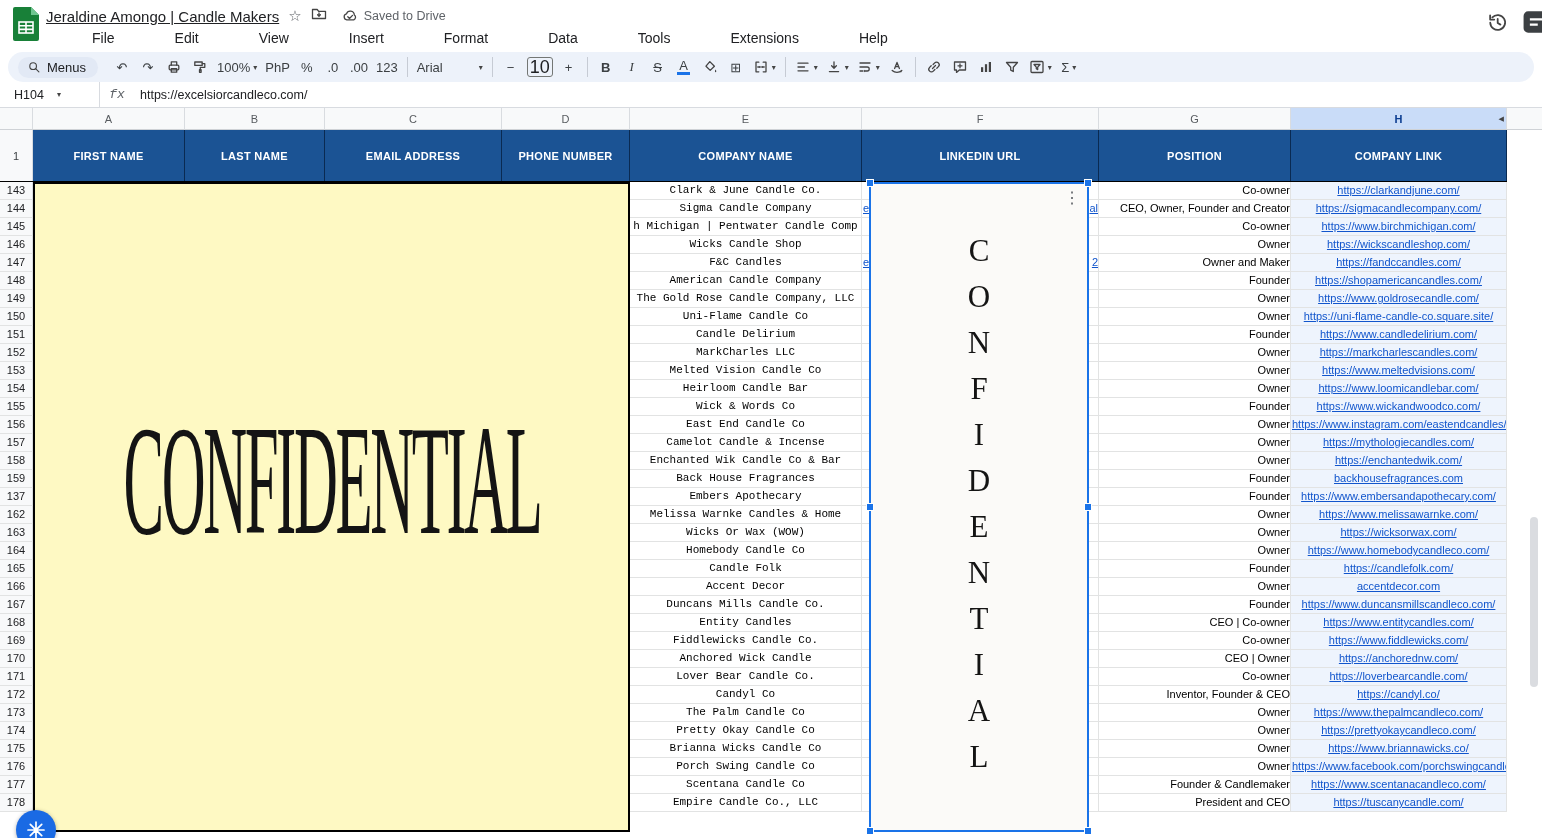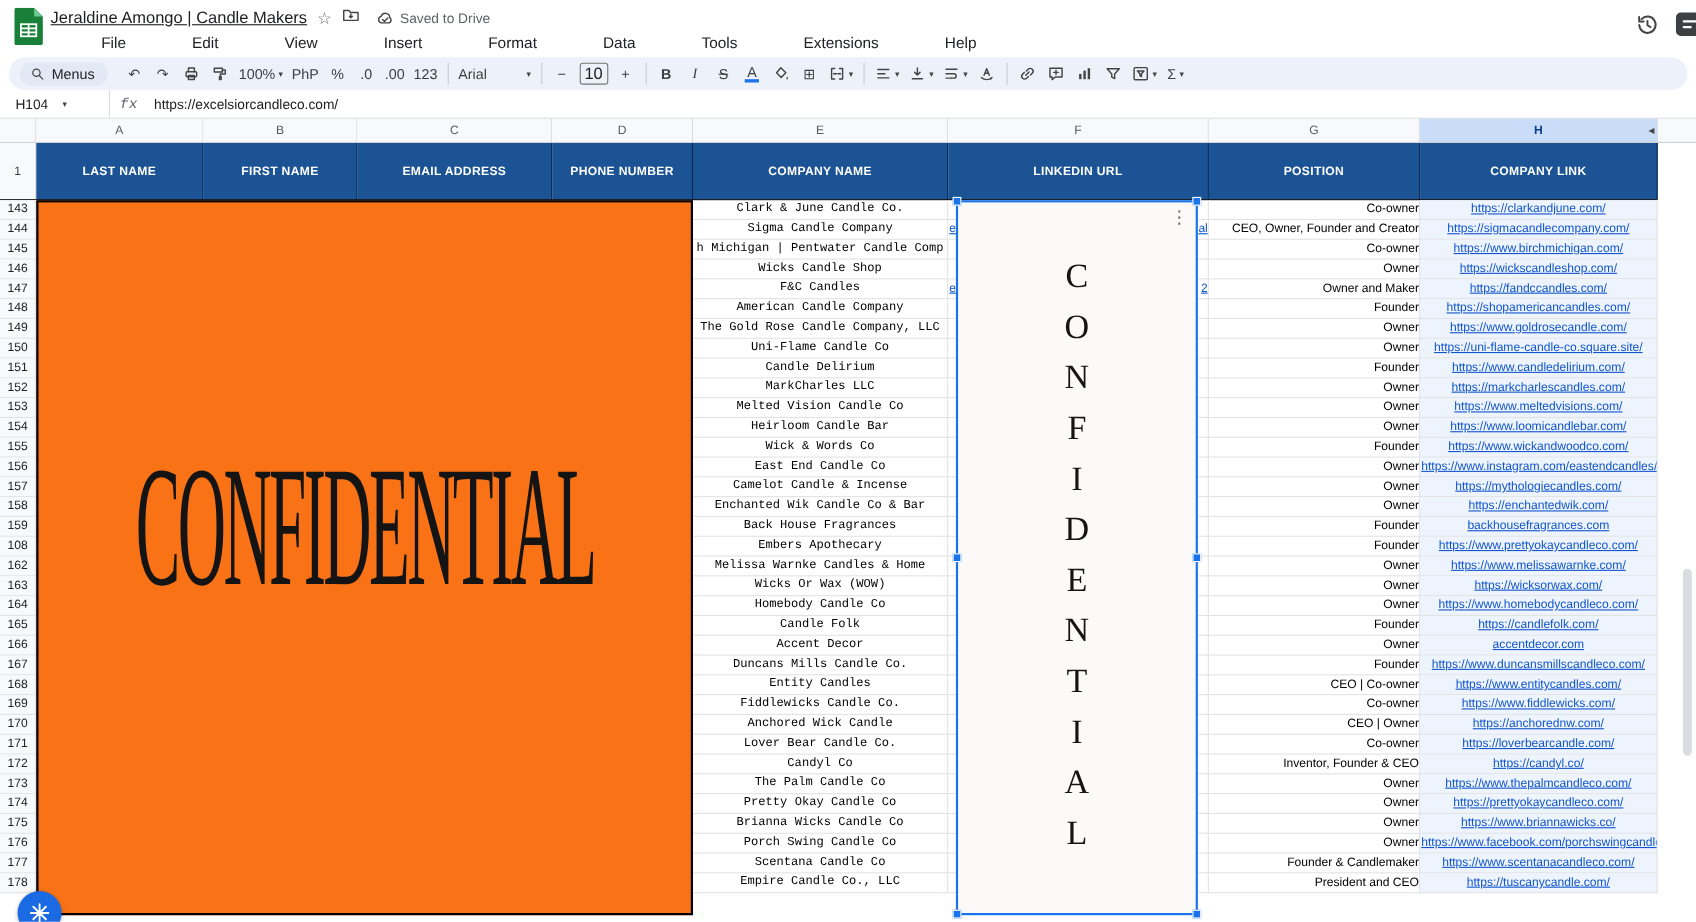--- a/index.html
+++ b/index.html
@@ -22,21 +22,21 @@
   
   .toolbar { margin:4px 8px 0 8px; height:30px; background:var(--toolbar-bg,#EDF2FA); border-radius:16px;
              display:flex; align-items:center; padding:0 10px; gap:2px; }
   .tb-pill { display:flex; align-items:center; gap:6px; padding:3px 12px 3px 9px; border-radius:14px;
              background:#e2e9f5; font-size:13px; color:#202124; margin-right:10px; cursor:pointer; }
   .tbtn { min-width:24px; height:24px; display:inline-flex; align-items:center; justify-content:center;
           border-radius:4px; color:#3c4043; font-size:13px; gap:2px; padding:0 3px; cursor:pointer; white-space:nowrap; }
   .car { font-size:8px; color:#444; margin-left:1px; }
   .sep { width:1px; height:20px; background:#c6cbd4; margin:0 4px; }
   .sizebox { width:26px; height:20px; border:1px solid #747775; border-radius:3px; display:inline-flex;
-             align-items:center; justify-content:center; font-size:15px; margin:0 2px; color:#202124; cursor:text; }
+             align-items:center; justify-content:center; font-size:18px; margin:0 2px; color:#202124; cursor:text; }
   .wide { min-width:46px; }
   .fontsel { min-width:72px; justify-content:space-between; }
   .b { font-weight:700; } .i { font-style:italic; font-family:"Liberation Serif",serif; } .s { text-decoration:line-through; }
   .tc { flex-direction:column; gap:0; line-height:11px; }
   .cbar { width:13px; height:3px; background:var(--selection-blue,#1A73E8); display:block; margin-top:1px; }
   svg.ic { stroke:#444; fill:none; stroke-width:1.3; stroke-linecap:round; stroke-linejoin:round; }
   svg.ic .f { fill:#444; stroke:none; }
 
   
   .formula-bar { height:26px; display:flex; align-items:center; border-bottom:1px solid #d8dbe0; background:#fff; }
@@ -69,21 +69,21 @@
   .rn { background:#f8f9fa; color:#202124; text-align:center; border-right:1px solid #d9dce0; cursor:pointer; }
   .ce { font-family:"Liberation Mono","DejaVu Sans Mono",monospace; text-align:center; color:#000; }
   .cf { position:relative; }
   .cg { text-align:right; color:#000; }
   .ch { text-align:center; background:var(--h-column-tint,#EEF4FD); padding:0 1px; }
   .link { color:var(--link-blue,#1155CC); text-decoration:underline; cursor:pointer; }
   .frag { position:absolute; top:0; font-size:11px; color:var(--link-blue,#1155CC); text-decoration:underline; }
   .fl { left:1px; } .fr { right:0; }
 
   
-  .overlay-h { position:absolute; left:33px; top:74px; width:597px; height:650px; background:#f97316;
+  .overlay-h { position:absolute; left:33px; top:74px; width:597px; height:650px; background:#fef9c3;
                border:2px solid #000; z-index:5; }
   .wm-h { position:absolute; left:50%; top:46%; transform:translate(-50%,-50%) scale(0.8,2.05);
           font-family:"Liberation Serif","DejaVu Serif",serif; font-size:76px; letter-spacing:-3px; color:#141414; white-space:nowrap; }
   .overlay-v { position:absolute; left:869px; top:74px; width:220px; height:650px; background:#fbfaf8;
                border:2px solid var(--selection-blue,#1A73E8); z-index:6; }
   .wm-v { position:absolute; inset:0; display:flex; flex-direction:column; align-items:center; padding-top:44px;
           font-family:"Liberation Serif","DejaVu Serif",serif; font-size:31px; color:#141414; }
   .wm-v span { line-height:46px; }
   .dots { position:absolute; right:7px; top:4px; font-size:16px; color:#5f6368; cursor:pointer; z-index:2; }
   .hd { position:absolute; width:8px; height:8px; background:var(--selection-blue,#1A73E8); border:1px solid #fff; z-index:7; }
@@ -304,22 +304,22 @@
         <div class="colcell">E</div>
         <div class="colcell">F</div>
         <div class="colcell">G</div>
         <div class="colcell sel">H<span class="htri">◀</span></div>
         <div class="strip-fill"></div>
     </div>
 
     <div class="sheet">
       <div class="header-row">
         <div class="hrn">1</div>
-      <div class="hc">LAST NAME</div>
-          <div class="hc">FIRST NAME</div>
+      <div class="hc">FIRST NAME</div>
+          <div class="hc">LAST NAME</div>
           <div class="hc">EMAIL ADDRESS</div>
           <div class="hc">PHONE NUMBER</div>
           <div class="hc">COMPANY NAME</div>
           <div class="hc">LINKEDIN URL</div>
           <div class="hc">POSITION</div>
           <div class="hc">COMPANY LINK</div>
         </div>
       <div>
   <div class="grid-row">
     <div class="c rn">143</div>
@@ -571,32 +571,32 @@
     <div class="c cf">
       <span class="frag fl"></span>
       <span class="frag fr"></span>
     </div>
     <div class="c cg">Founder</div>
     <div class="c ch"><span class="link">backhousefragrances.com</span></div>
   </div>
 
 
   <div class="grid-row">
-    <div class="c rn">108</div>
+    <div class="c rn">137</div>
     <div class="c"></div>
     <div class="c"></div>
     <div class="c"></div>
     <div class="c"></div>
     <div class="c ce">Embers Apothecary</div>
     <div class="c cf">
       <span class="frag fl"></span>
       <span class="frag fr"></span>
     </div>
     <div class="c cg">Founder</div>
-    <div class="c ch"><span class="link">https://www.prettyokaycandleco.com/</span></div>
+    <div class="c ch"><span class="link">https://www.embersandapothecary.com/</span></div>
   </div>
 
   <div class="grid-row">
     <div class="c rn">162</div>
     <div class="c"></div>
     <div class="c"></div>
     <div class="c"></div>
     <div class="c"></div>
     <div class="c ce">Melissa Warnke Candles &amp; Home</div>
     <div class="c cf">

